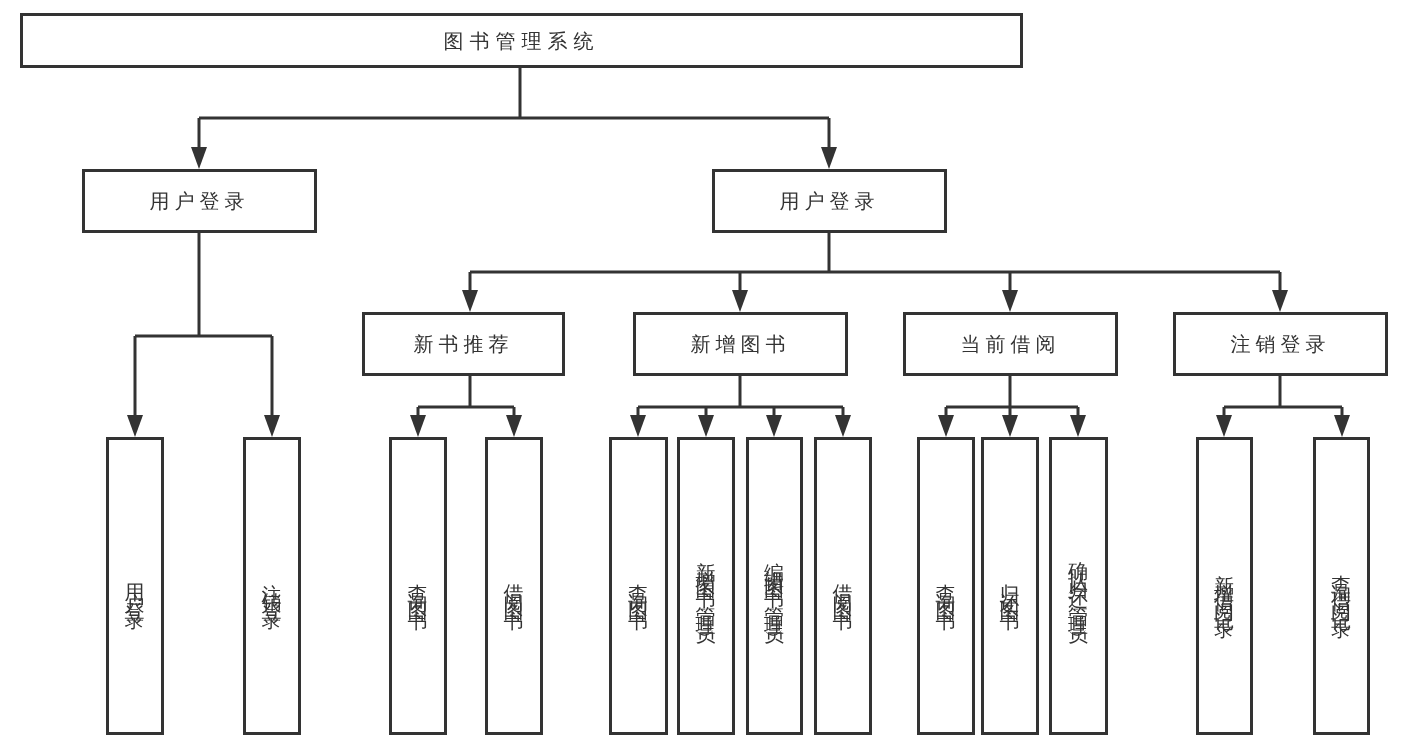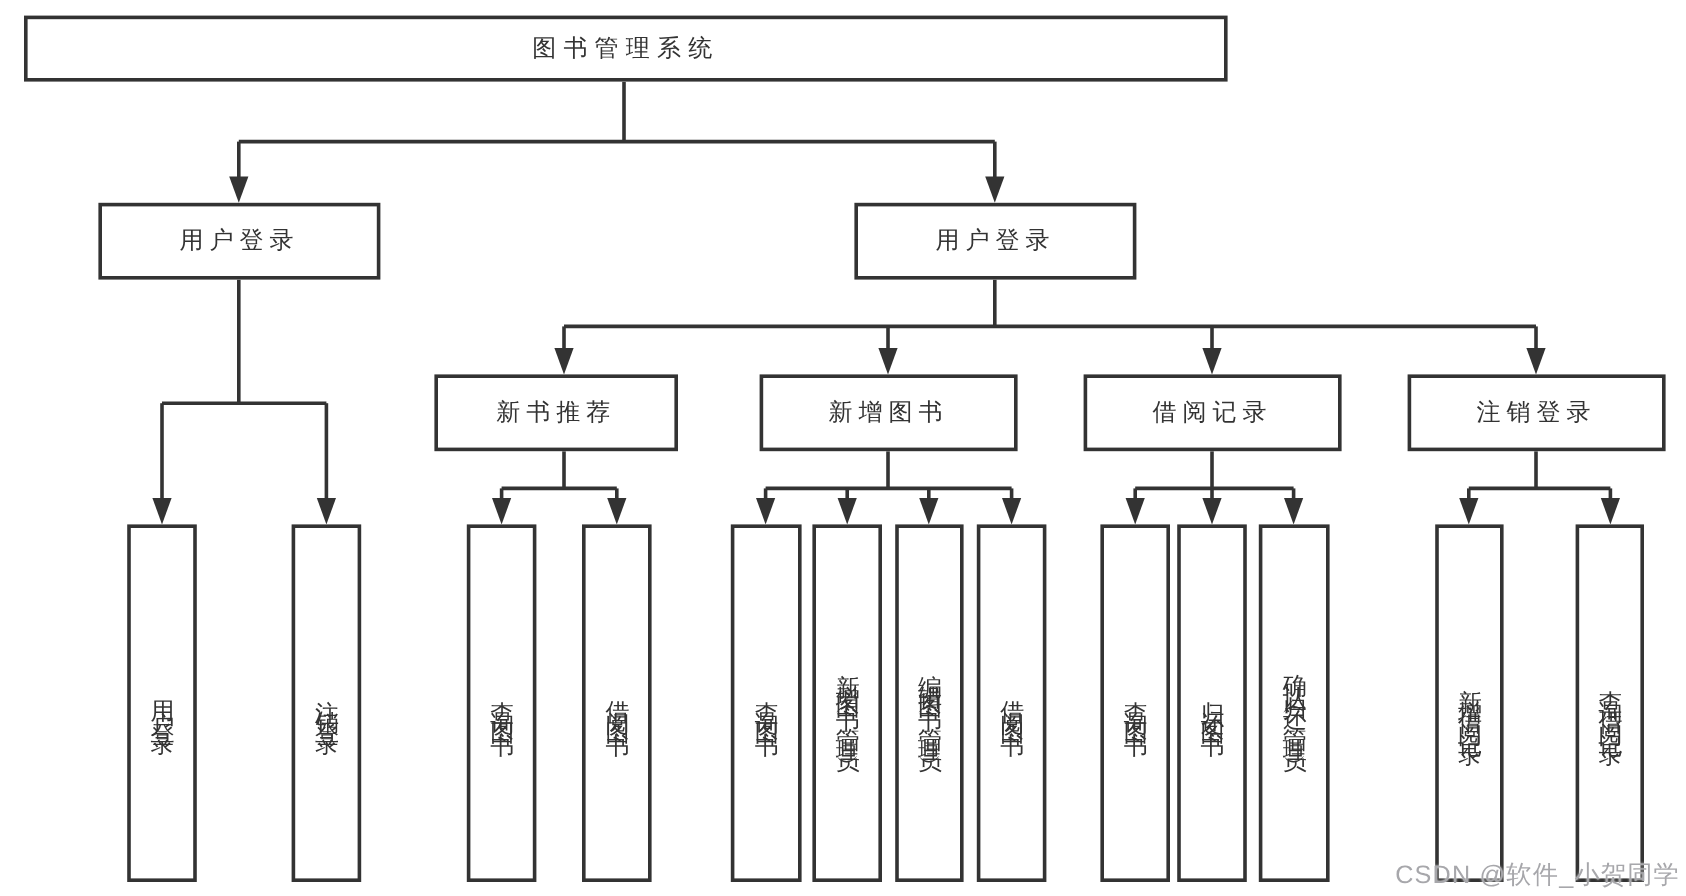--- a/index.html
+++ b/index.html
@@ -126,21 +126,21 @@
       <div class="node" style="left: 712px; top: 169px; width: 235px; height: 64px; border-color: rgb(51, 51, 51); background: rgb(255, 255, 255);">
         <span class="node-label" style="color: rgb(51, 51, 51);">用户登录</span>
       </div>
       <div class="node" style="left: 362px; top: 312px; width: 203px; height: 64px; border-color: rgb(51, 51, 51); background: rgb(255, 255, 255);">
         <span class="node-label" style="color: rgb(51, 51, 51);">新书推荐</span>
       </div>
       <div class="node" style="left: 633px; top: 312px; width: 215px; height: 64px; border-color: rgb(51, 51, 51); background: rgb(255, 255, 255);">
         <span class="node-label" style="color: rgb(51, 51, 51);">新增图书</span>
       </div>
       <div class="node" style="left: 903px; top: 312px; width: 215px; height: 64px; border-color: rgb(51, 51, 51); background: rgb(255, 255, 255);">
-        <span class="node-label" style="color: rgb(51, 51, 51);">借阅记录</span>
+        <span class="node-label" style="color: rgb(51, 51, 51);">当前借阅</span>
       </div>
       <div class="node" style="left: 1173px; top: 312px; width: 215px; height: 64px; border-color: rgb(51, 51, 51); background: rgb(255, 255, 255);">
         <span class="node-label" style="color: rgb(51, 51, 51);">注销登录</span>
       </div>
       <div class="node vertical" style="left: 106px; top: 437px; width: 58px; height: 298px; border-color: rgb(51, 51, 51); background: rgb(255, 255, 255);">
         <span class="node-label" style="color: rgb(51, 51, 51);">用户登录</span>
       </div>
       <div class="node vertical" style="left: 243px; top: 437px; width: 58px; height: 298px; border-color: rgb(51, 51, 51); background: rgb(255, 255, 255);">
         <span class="node-label" style="color: rgb(51, 51, 51);">注销登录</span>
       </div>
@@ -171,14 +171,13 @@
       <div class="node vertical" style="left: 1049px; top: 437px; width: 59px; height: 298px; border-color: rgb(51, 51, 51); background: rgb(255, 255, 255);">
         <span class="node-label" style="color: rgb(51, 51, 51);">确认归还（管理员）</span>
       </div>
       <div class="node vertical" style="left: 1196px; top: 437px; width: 57px; height: 298px; border-color: rgb(51, 51, 51); background: rgb(255, 255, 255);">
         <span class="node-label" style="color: rgb(51, 51, 51);">新增借阅记录</span>
       </div>
       <div class="node vertical" style="left: 1313px; top: 437px; width: 57px; height: 298px; border-color: rgb(51, 51, 51); background: rgb(255, 255, 255);">
         <span class="node-label" style="color: rgb(51, 51, 51);">查询借阅记录</span>
       </div>
     </div>
-  <div id="watermark" style="color: rgb(167, 167, 171);">CSDN @软件_小贺同学</div>
 </div>
 
 </body></html>

